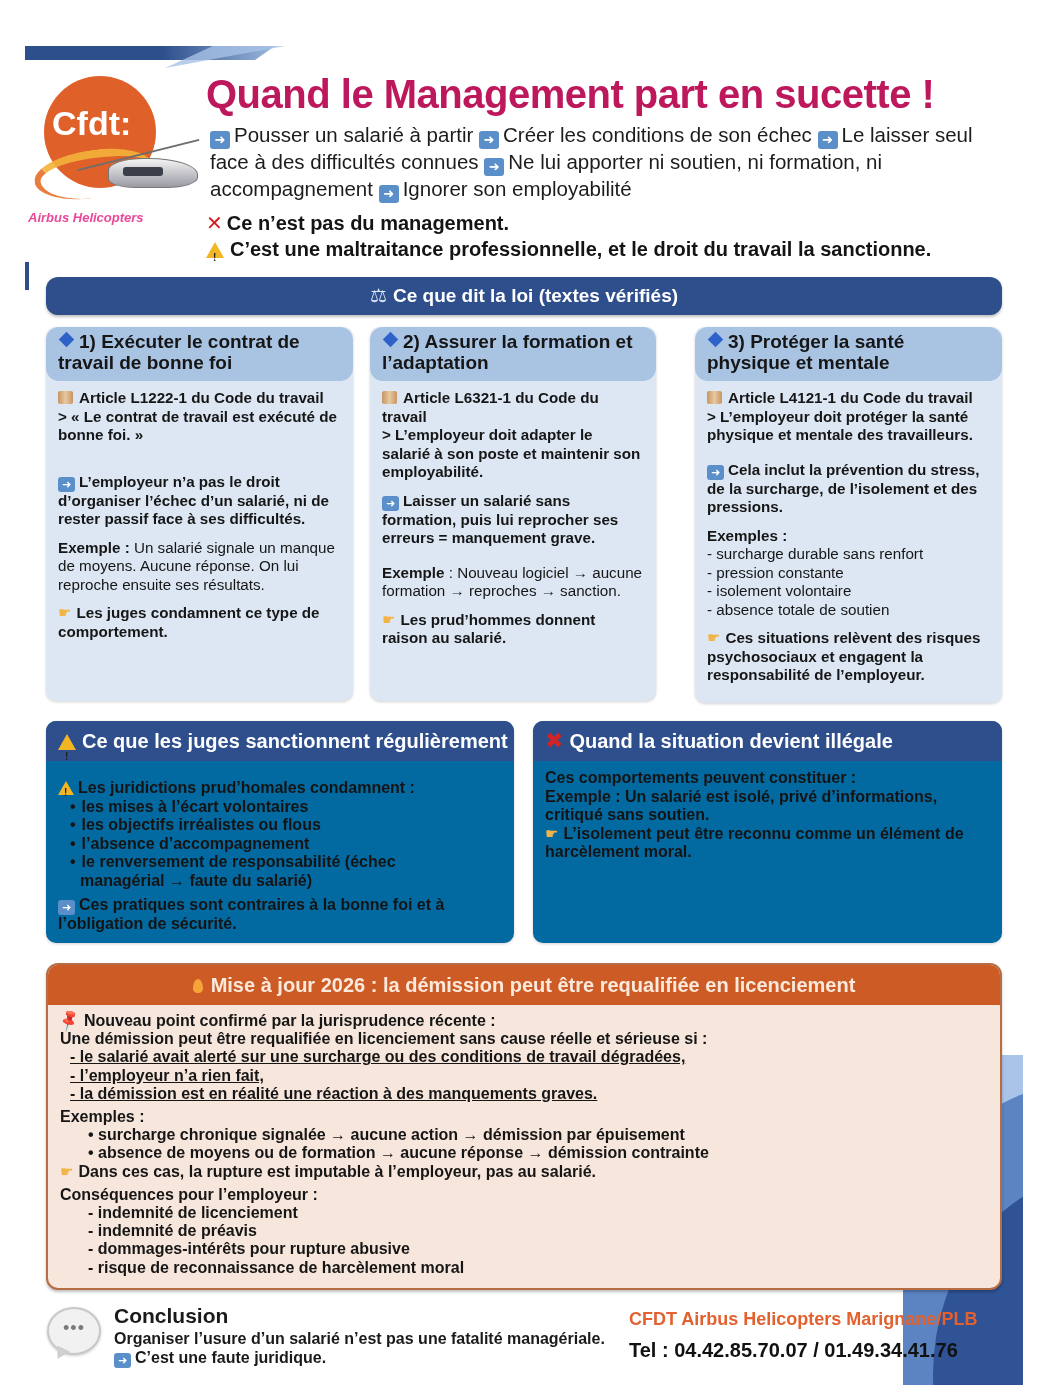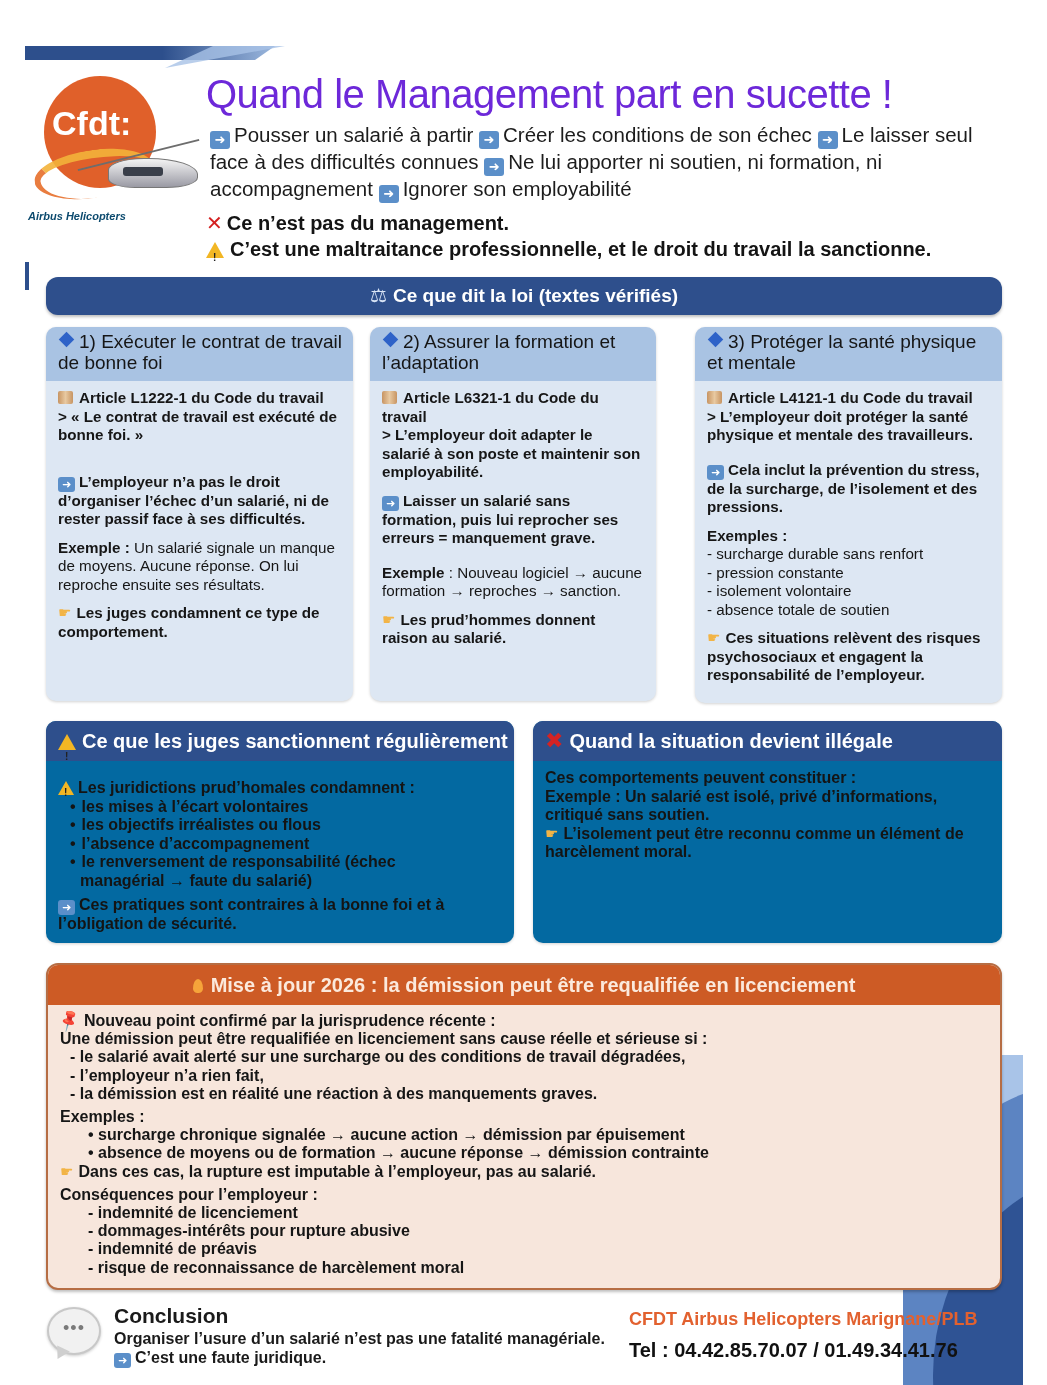--- a/index.html
+++ b/index.html
@@ -16,39 +16,39 @@
   .br-corner .c3 { position: absolute; right: -240px; bottom: -190px; width: 330px; height: 400px; border-radius: 50%; background: #2f5394; }
 
   
   .logo { position: absolute; left: 26px; top: 62px; width: 175px; height: 170px; }
   .logo-circle { position: absolute; left: 18px; top: 14px; width: 112px; height: 112px; border-radius: 50%; background: #e0602a; }
   .logo-text { position: absolute; left: 26px; top: 42px; font-weight: bold; font-size: 34px; color: #fff; letter-spacing: 0px; }
   .logo-swoosh { position: absolute; left: 8px; top: 88px; width: 120px; height: 48px; border-radius: 50%; border-top: 8px solid #f3b33a; border-left: 6px solid #e7702c; transform: rotate(-8deg); opacity: .9; }
   .logo-heli { position: absolute; left: 82px; top: 96px; width: 90px; height: 30px; background: linear-gradient(180deg,#f4f4f4,#9a9aa4); border-radius: 40% 55% 35% 30%; border: 1px solid #777; }
   .logo-heli::before { content: ""; position: absolute; left: 14px; top: 8px; width: 40px; height: 9px; background: #3a3f4a; border-radius: 3px; }
   .logo-rotor { position: absolute; left: 50px; top: 92px; width: 125px; height: 2px; background: #6d6d6d; transform: rotate(-14deg); }
-  .logo-caption { position: absolute; left: 2px; top: 148px; font-size: 11px; font-weight: bold; font-style: italic; color: #0c4a6e; white-space: nowrap; }
-
-  
-  .title { position: absolute; left: 206px; top: 72px; font-size: 40px; font-weight: normal; letter-spacing: -0.5px; color: #6d28d9; white-space: nowrap; }
+  .logo-caption { position: absolute; left: 2px; top: 148px; font-size: 13px; font-weight: bold; font-style: italic; color: #ec4899; white-space: nowrap; }
+
+  
+  .title { position: absolute; left: 206px; top: 72px; font-size: 40px; font-weight: bold; letter-spacing: -0.5px; color: #be185d; white-space: nowrap; }
   .intro { position: absolute; left: 210px; top: 122px; width: 800px; font-size: 20.5px; line-height: 25px; color: #1c1c1c; }
   .arrow-icon { display: inline-block; width: 20px; height: 18px; background: #5b8fc9; border-radius: 3px; color: #fff; font-size: 13px; line-height: 18px; text-align: center; vertical-align: -2px; margin-right: 4px; font-weight: bold; }
   .arrow-sm { width: 17px; height: 15px; font-size: 11px; line-height: 15px; vertical-align: -1px; }
   .verdict { position: absolute; left: 206px; top: 210px; font-size: 20px; font-weight: bold; line-height: 26px; white-space: nowrap; }
   .cross-icon { color: #d42020; font-weight: bold; margin-right: 4px; }
   .warn-icon { display: inline-block; width: 0; height: 0; border-left: 9px solid transparent; border-right: 9px solid transparent; border-bottom: 16px solid #f2b624; position: relative; vertical-align: -2px; margin-right: 6px; }
   .warn-icon::after { content: "!"; position: absolute; left: -2px; top: 3px; font-size: 10px; font-weight: bold; color: #222; }
 
   
   .law-banner { position: absolute; left: 46px; top: 277px; width: 956px; height: 38px; background: #2e4f8c; border-radius: 12px; box-shadow: 0 2px 3px rgba(0,0,0,.25); text-align: center; color: #fff; font-size: 19px; font-weight: bold; line-height: 38px; }
   .scale-icon { display: inline-block; color: #d9e4f5; margin-right: 6px; font-weight: normal; }
 
   
   .card { position: absolute; background: #dde7f3; border-radius: 10px; box-shadow: 0 1px 3px rgba(0,0,0,.18); overflow: hidden; }
-  .card-head { background: #a9c3e3; padding: 4px 10px 5px 12px; font-size: 19px; font-weight: normal; line-height: 21px; color: #161616; height: 54px; }
+  .card-head { background: #a9c3e3; padding: 4px 10px 5px 12px; font-size: 19px; font-weight: bold; line-height: 21px; color: #161616; height: 54px; border-radius: 13px; }
   .diamond-icon { display: inline-block; width: 11px; height: 11px; background: #2e62c8; transform: rotate(45deg); margin: 0 7px 2px 3px; vertical-align: 1px; }
   .card-body { padding: 8px 12px 10px 12px; font-size: 15.2px; line-height: 18.5px; color: #161616; }
   .b { font-weight: bold; }
   .scroll-icon { display: inline-block; width: 15px; height: 13px; background: linear-gradient(90deg,#c79462,#e8c9a1,#c79462); margin-right: 6px; vertical-align: -1px; border-radius: 2px; }
   .hand-icon { display: inline-block; color: #f2b446; margin-right: 5px; font-size: 15px; }
   .gap { height: 16px; }
   .gap-s { height: 10px; }
 
   .dark-card { position: absolute; background: #0369a1; border-radius: 10px; box-shadow: 0 1px 3px rgba(0,0,0,.18); overflow: hidden; }
   .dark-head { background: #2e4f8c; color: #fff; height: 40px; line-height: 40px; padding-left: 12px; font-size: 20px; font-weight: bold; white-space: nowrap; }
@@ -58,21 +58,21 @@
   .list-bullet li { list-style: none; }
   .list-bullet li::before { content: "•"; margin-right: 6px; }
   .dash li { list-style: none; padding-left: 12px; }
 
   
   .update { position: absolute; left: 46px; top: 963px; width: 956px; height: 327px; background: #f7e6dc; border: 2px solid #b66d44; border-radius: 12px; overflow: hidden; box-shadow: 0 2px 3px rgba(0,0,0,.25); }
   .update-head { background: #cd5b25; height: 40px; line-height: 40px; text-align: center; color: #fbe9dc; font-size: 20px; font-weight: bold; }
   .flame-icon { display: inline-block; width: 10px; height: 14px; background: #f6a43a; border-radius: 50% 50% 45% 45% / 70% 70% 30% 30%; margin-right: 8px; vertical-align: -1px; }
   .update-body { padding: 7px 12px; font-size: 16px; line-height: 18.2px; color: #161616; font-weight: bold; }
   .pin-icon { display: inline-block; color: #c8342c; margin-right: 4px; transform: rotate(-30deg); }
-  .update-body .ind1 { padding-left: 10px; }
+  .update-body .ind1 { padding-left: 10px; text-decoration: underline; }
   .update-body .ind2 { padding-left: 28px; }
   .update-body .sp { height: 5px; }
 
   
   .bubble-icon { position: absolute; left: 47px; top: 1307px; width: 54px; height: 48px; background: #f1f1f1; border: 2px solid #c8c8c8; border-radius: 50%; box-shadow: 0 1px 3px rgba(0,0,0,.2); text-align: center; font-size: 18px; line-height: 38px; color: #7a7a7a; letter-spacing: 1px; }
   .bubble-tail { position: absolute; left: 54px; top: 1348px; width: 0; height: 0; border-left: 6px solid transparent; border-right: 8px solid transparent; border-top: 12px solid #cfcfcf; transform: rotate(25deg); }
   .conclusion-title { position: absolute; left: 114px; top: 1304px; font-size: 21px; font-weight: bold; color: #1a1a1a; }
   .conclusion-text { position: absolute; left: 114px; top: 1329px; font-size: 16px; font-weight: bold; line-height: 19px; color: #1a1a1a; white-space: nowrap; }
   .contact-org { position: absolute; left: 629px; top: 1309px; font-size: 18px; font-weight: bold; color: #e2612f; white-space: nowrap; }
   .contact-tel { position: absolute; left: 629px; top: 1339px; font-size: 20px; font-weight: bold; color: #111; white-space: nowrap; }
@@ -194,22 +194,22 @@
     <div class="ind1">- l’employeur n’a rien fait,</div>
     <div class="ind1">- la démission est en réalité une réaction à des manquements graves.</div>
     <div class="sp"></div>
     <div>Exemples :</div>
     <div class="ind2">• surcharge chronique signalée → aucune action → démission par épuisement</div>
     <div class="ind2">• absence de moyens ou de formation → aucune réponse → démission contrainte</div>
     <div><span class="hand-icon">☛</span><span>Dans ces cas, la rupture est imputable à l’employeur, pas au salarié.</span></div>
     <div class="sp"></div>
     <div>Conséquences pour l’employeur :</div>
     <div class="ind2">- indemnité de licenciement</div>
+    <div class="ind2">- indemnité de préavis</div>
     <div class="ind2">- dommages-intérêts pour rupture abusive</div>
-    <div class="ind2">- indemnité de préavis</div>
     <div class="ind2">- risque de reconnaissance de harcèlement moral</div>
   </div>
 </div>
 
 <div class="bubble-icon">•••</div>
 <div class="bubble-tail"></div>
 <div class="conclusion-title">Conclusion</div>
 <div class="conclusion-text">
   <div>Organiser l’usure d’un salarié n’est pas une fatalité managériale.</div>
   <div><span class="arrow-icon arrow-sm">➜</span><span>C’est une faute juridique.</span></div>

